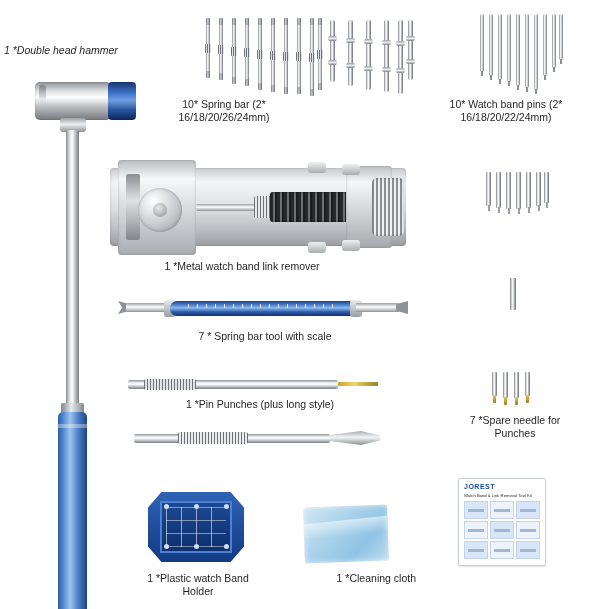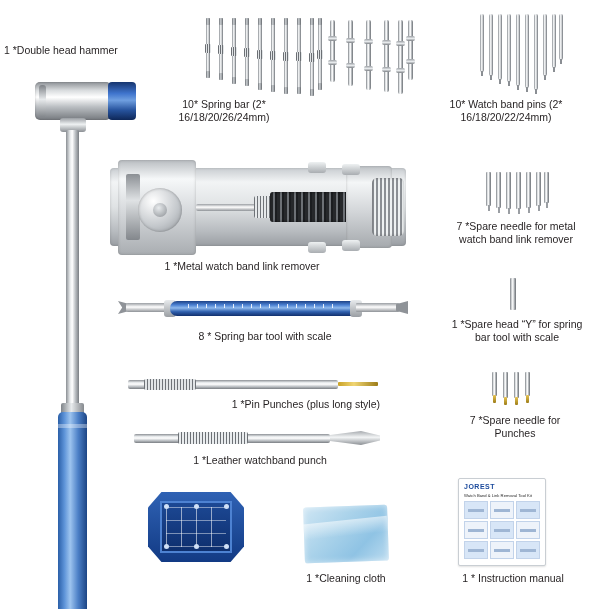--- a/index.html
+++ b/index.html
@@ -604,33 +604,33 @@
     position: absolute;
     left: 3px;
     top: 7px;
     right: 3px;
     height: 3px;
     background: #9fb6d4;
     display: block;
   }
 
   
-  #lblHammer { left: 4px; top: 44px; width: 140px; }
+  #lblHammer { left: 4px; top: 44px; width: 140px; font-style: italic; }
   #lblSpring { left: 168px; top: 98px; width: 112px; }
   #lblQuick { left: 290px; top: 98px; width: 112px; }
   #lblPins { left: 440px; top: 98px; width: 132px; }
   #lblRemover { left: 117px; top: 260px; width: 250px; }
   #lblSbTool { left: 150px; top: 330px; width: 230px; }
-  #lblPunch { left: 140px; top: 398px; width: 240px; text-align: right; }
+  #lblPunch { left: 140px; top: 398px; width: 240px; }
   #lblLeather { left: 130px; top: 454px; width: 260px; }
   #lblSpareNeedleMetal { left: 446px; top: 220px; width: 140px; }
   #lblSpareY { left: 446px; top: 318px; width: 142px; }
   #lblSparePunch { left: 450px; top: 414px; width: 130px; }
   #lblHolder { left: 140px; top: 572px; width: 116px; }
-  #lblCloth { left: 276px; top: 572px; width: 140px; }
+  #lblCloth { left: 276px; top: 572px; width: 140px; text-align: right; }
   #lblManual { left: 438px; top: 572px; width: 150px; }
 </style>
 </head>
 <body>
 
 <div class="stage">
 
   <div id="hammer">
     <div class="hm-head"></div>
     <div class="hm-blue"></div>
@@ -755,71 +755,69 @@
   <div id="sbtool">
     <div class="sb-forkL"></div>
     <div class="sb-tipL"></div>
     <div class="sb-collar" style="left:46px;"></div>
     <div class="sb-handle"></div>
     <div class="sb-scale"></div>
     <div class="sb-collar" style="left:232px;"></div>
     <div class="sb-tipR"></div>
     <div class="sb-forkR"></div>
   </div>
-  <div class="lbl" id="lblSbTool">8 * Spring bar tool with scale</div>
+  <div class="lbl" id="lblSbTool">7 * Spring bar tool with scale</div>
 
   <div id="punches">
     <div class="pp-body"></div>
     <div class="pp-knurl"></div>
     <div class="pp-tip"></div>
   </div>
   <div class="lbl" id="lblPunch">1 *Pin Punches (plus long style)</div>
 
   <div id="leather">
     <div class="lp-body"></div>
     <div class="lp-knurl"></div>
     <div class="lp-head"></div>
   </div>
-  <div class="lbl" id="lblLeather">1 *Leather watchband punch</div>
 
   <div class="bar-group" id="spareNeedles" style="left:486px; top:172px; width:62px; height:40px;">
     <div class="needle" style="left:0px;  height:34px;"></div>
     <div class="needle" style="left:10px; height:36px;"></div>
     <div class="needle" style="left:20px; height:37px;"></div>
     <div class="needle" style="left:30px; height:37px;"></div>
     <div class="needle" style="left:40px; height:36px;"></div>
     <div class="needle" style="left:50px; height:34px;"></div>
     <div class="needle" style="left:58px; height:31px;"></div>
   </div>
-  <div class="lbl" id="lblSpareNeedleMetal">7 *Spare needle for metal watch band link remover</div>
 
   <div class="bar-group" id="spareY" style="left:510px; top:278px; width:14px; height:34px;">
     <div class="yhead" style="left:0px; height:32px;"></div>
   </div>
-  <div class="lbl" id="lblSpareY">1 *Spare head “Y” for spring bar tool with scale</div>
 
   <div class="bar-group" id="goldNeedles" style="left:492px; top:372px; width:42px; height:34px;">
     <div class="gneedle" style="left:0px;  height:24px;"></div>
     <div class="gneedle" style="left:11px; height:26px;"></div>
     <div class="gneedle" style="left:22px; height:26px;"></div>
     <div class="gneedle" style="left:33px; height:24px;"></div>
   </div>
   <div class="lbl" id="lblSparePunch">7 *Spare needle for Punches</div>
 
   <div id="holder">
     <div class="hd-frame"></div>
     <div class="hd-inner"></div>
     <div class="hd-grid"></div>
     <div class="hd-dot" style="left:16px; top:12px;"></div>
     <div class="hd-dot" style="left:46px; top:12px;"></div>
     <div class="hd-dot" style="left:76px; top:12px;"></div>
     <div class="hd-dot" style="left:16px; top:52px;"></div>
     <div class="hd-dot" style="left:46px; top:52px;"></div>
     <div class="hd-dot" style="left:76px; top:52px;"></div>
   </div>
+  <div class="lbl" id="lblHolder">1 *Plastic watch Band Holder</div>
 
   <div id="cloth"></div>
   <div class="lbl" id="lblCloth">1 *Cleaning cloth</div>
 
   <div id="manual">
     <div class="mn-logo">JOREST</div>
     <div class="mn-title">Watch Band &amp; Link Removal Tool Kit</div>
     <div class="mn-cells">
       <div class="mn-cell blue">
           <i></i>
@@ -843,15 +841,14 @@
           <i></i>
         </div>
       <div class="mn-cell">
           <i></i>
         </div>
       <div class="mn-cell blue">
           <i></i>
         </div>
     </div>
   </div>
-  <div class="lbl" id="lblManual">1 * Instruction manual</div>
 
 </div>
 
 </body></html>

